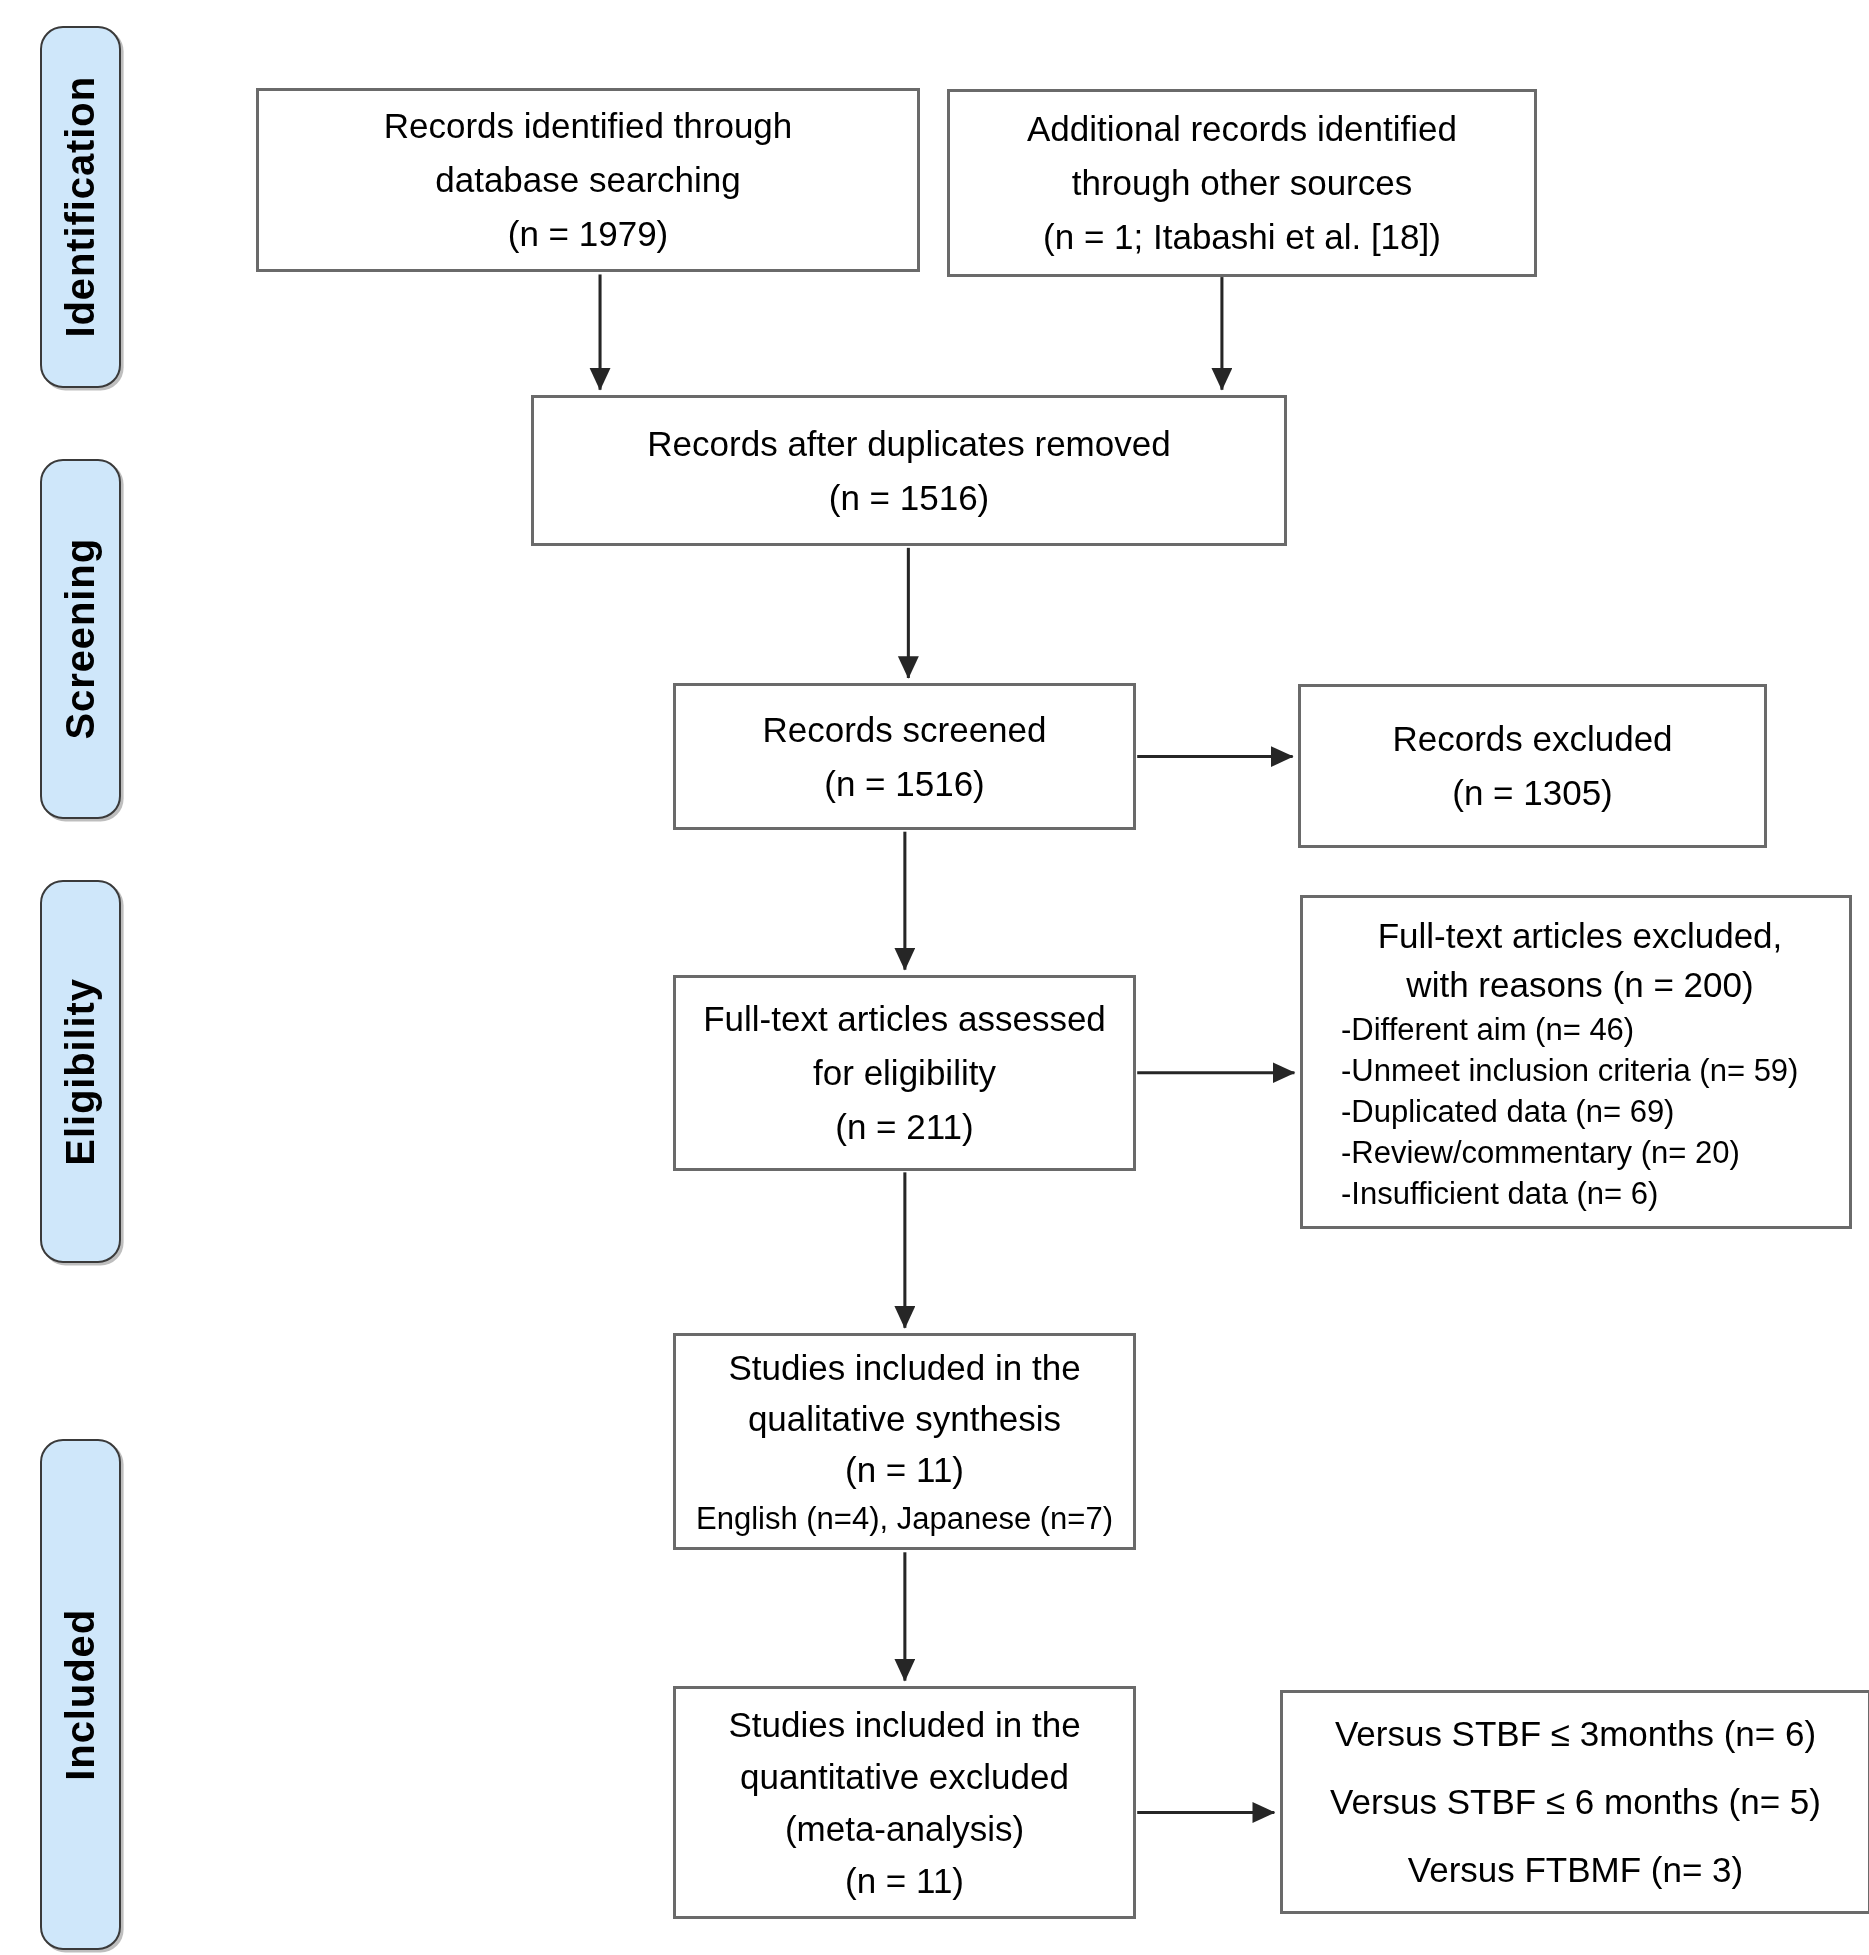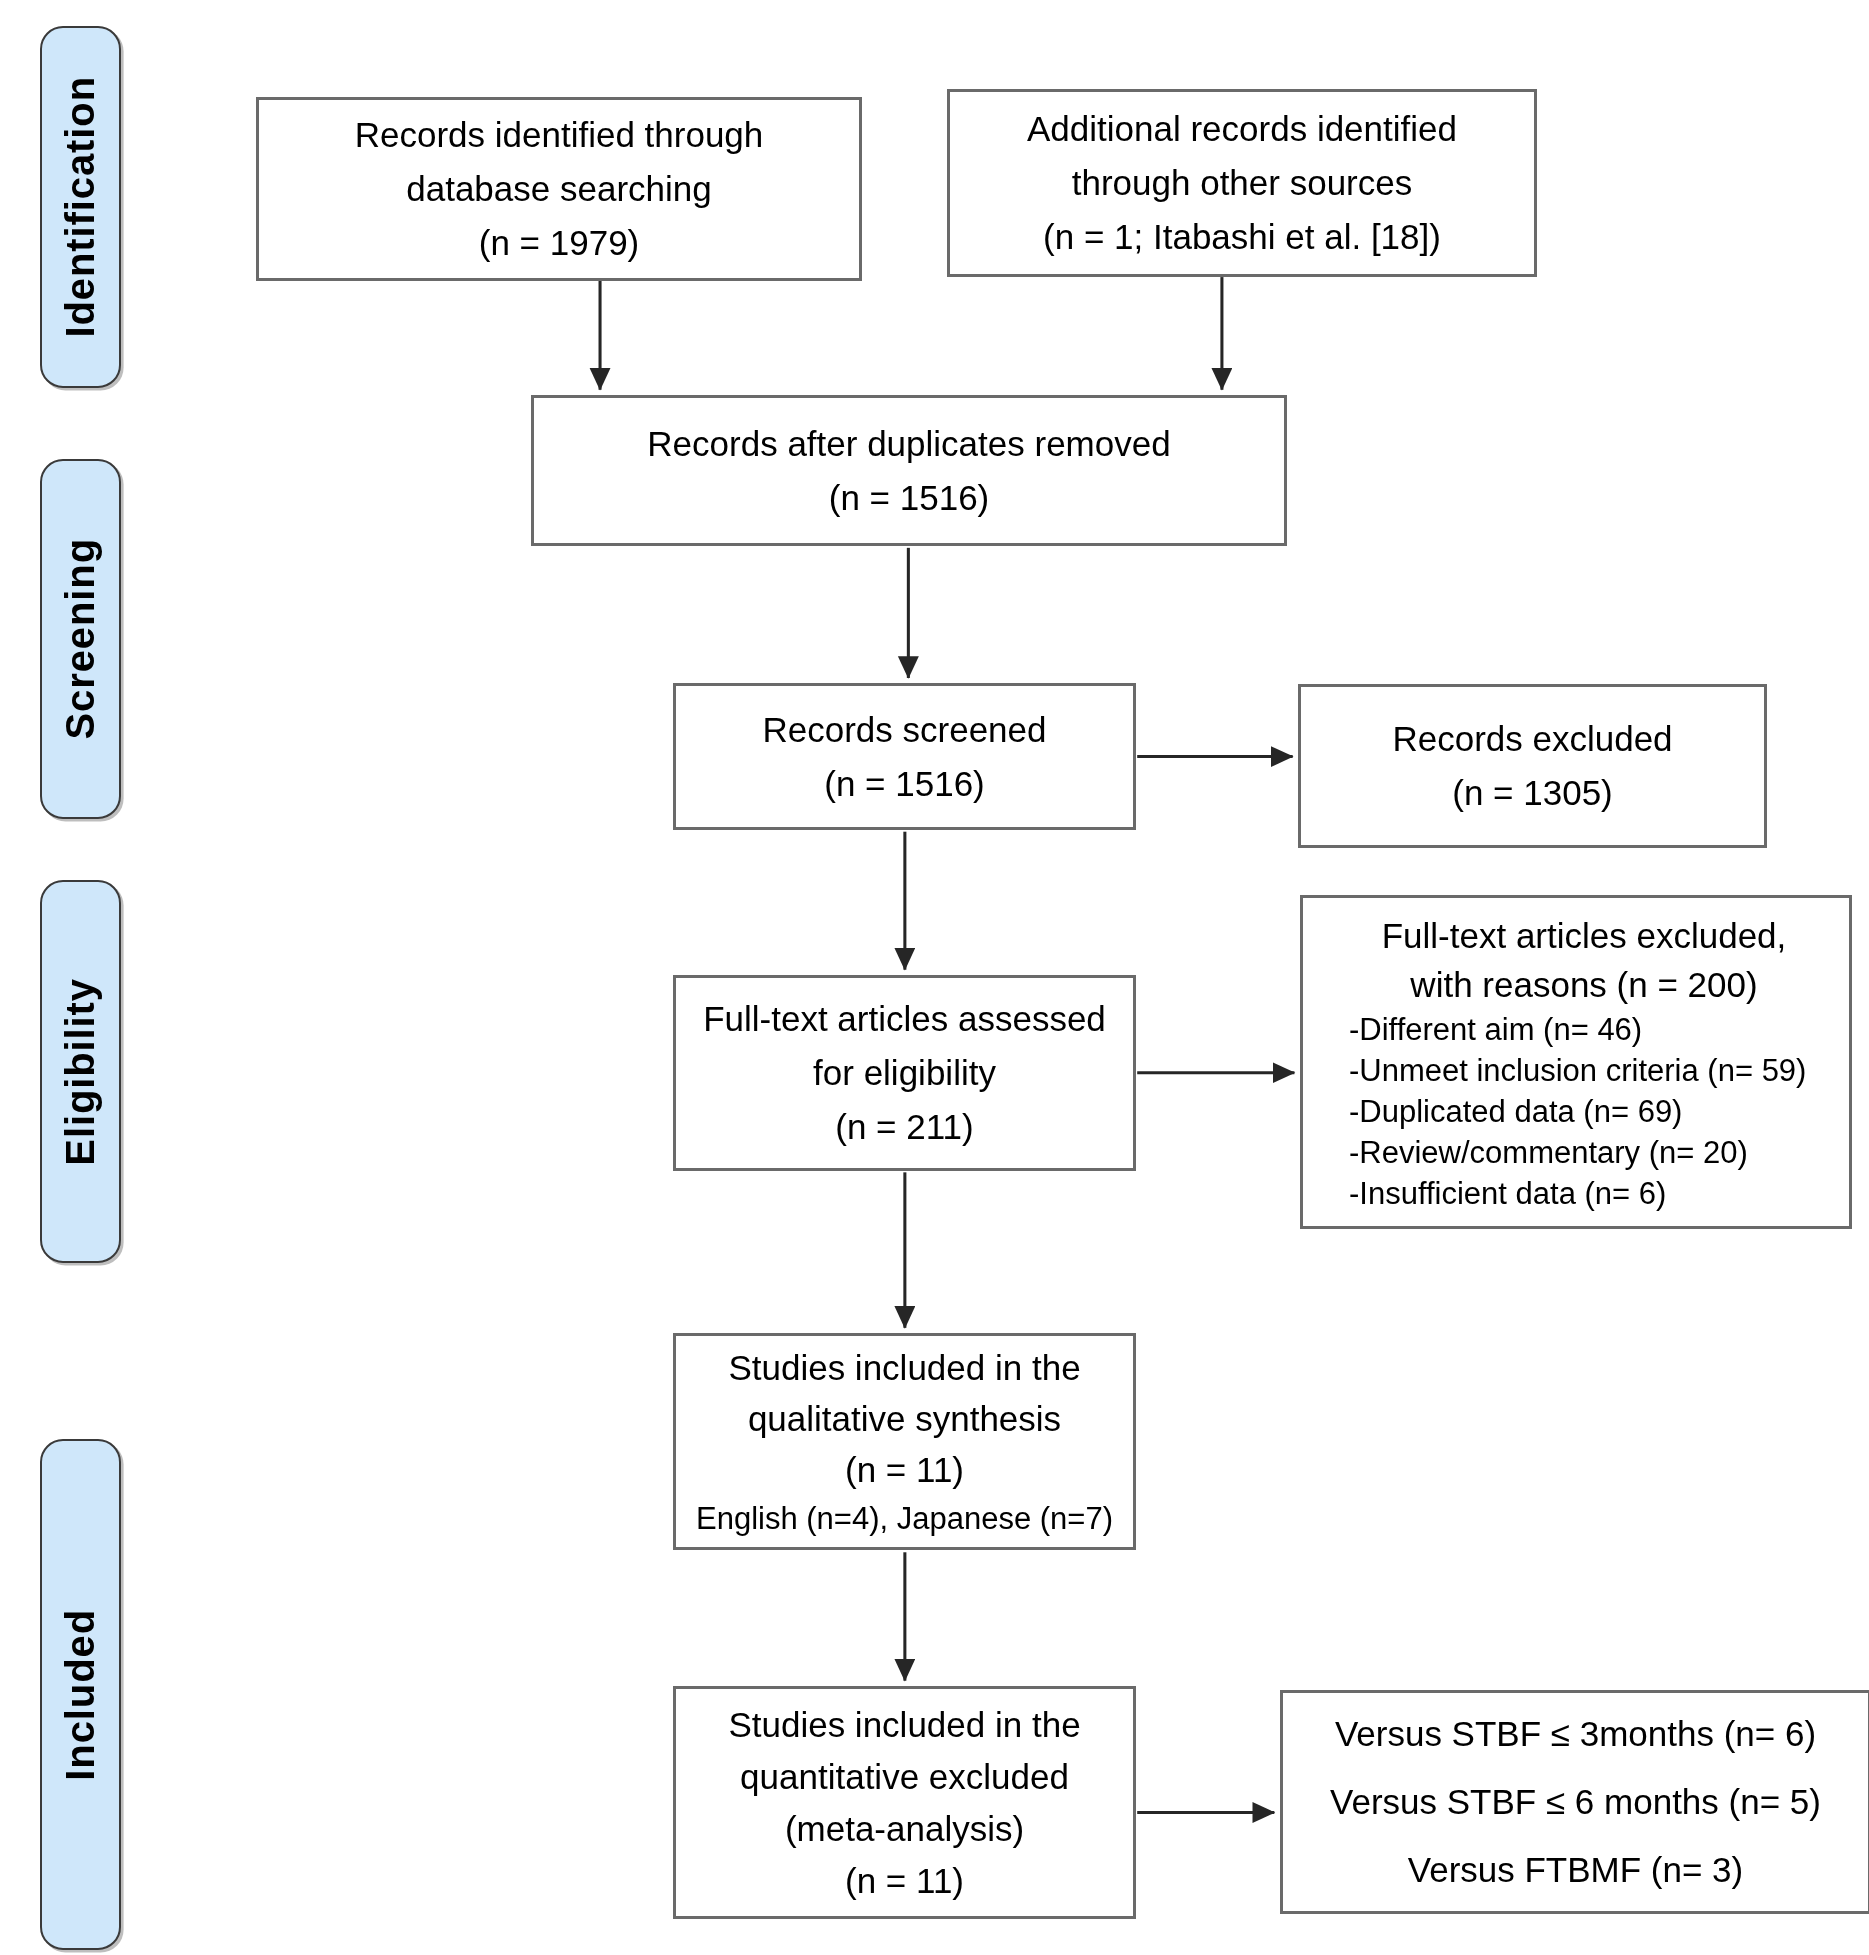--- a/index.html
+++ b/index.html
@@ -41,21 +41,21 @@
     position:absolute;
     background:var(--box-fill);
     border:3.5px solid var(--box-border);
     box-sizing:border-box;
     display:flex;flex-direction:column;
     align-items:center;justify-content:center;
     text-align:center;
   }
   .line{font-size:35px;line-height:54px;white-space:nowrap;}
   .line.small{font-size:31px;line-height:47px;}
-  .box.reasons{justify-content:center;align-items:stretch;padding:7px 0 7px 16px;}
+  .box.reasons{justify-content:center;align-items:stretch;padding:7px 0 7px 8px;}
   .box.reasons .title{font-size:35px;line-height:49px;text-align:center;white-space:nowrap;}
   .box.reasons .item{font-size:31px;line-height:41px;text-align:left;padding-left:30px;white-space:nowrap;}
   .box.wide-space .line{line-height:68px;}
   .box.q9 .line{line-height:52px;}
   svg.arrows{position:absolute;left:0;top:0;pointer-events:none;}
 </style>
 </head>
 <body>
 
 <div class="canvas">
@@ -83,21 +83,21 @@
     <line x1="1399" y1="317" x2="1399" y2="446" stroke="#262626" stroke-width="3.5" marker-end="url(#ah)"></line>
     <line x1="1040" y1="627" x2="1040" y2="776" stroke="#262626" stroke-width="3.5" marker-end="url(#ah)"></line>
     <line x1="1302" y1="866" x2="1480" y2="866" stroke="#262626" stroke-width="3.5" marker-end="url(#ah)"></line>
     <line x1="1036" y1="952" x2="1036" y2="1110" stroke="#262626" stroke-width="3.5" marker-end="url(#ah)"></line>
     <line x1="1302" y1="1228" x2="1482" y2="1228" stroke="#262626" stroke-width="3.5" marker-end="url(#ah)"></line>
     <line x1="1036" y1="1342" x2="1036" y2="1520" stroke="#262626" stroke-width="3.5" marker-end="url(#ah)"></line>
     <line x1="1036" y1="1777" x2="1036" y2="1924" stroke="#262626" stroke-width="3.5" marker-end="url(#ah)"></line>
     <line x1="1302" y1="2075" x2="1459" y2="2075" stroke="#262626" stroke-width="3.5" marker-end="url(#ah)"></line>
   </svg>
 
-  <div class="box" style="left:256px;top:97px;width:606px;height:184px">
+  <div class="box" style="left:256px;top:88px;width:664px;height:184px">
     <div class="line">Records identified through</div>
     <div class="line">database searching</div>
     <div class="line">(n = 1979)</div>
   </div>
 
   <div class="box" style="left:947px;top:89px;width:590px;height:188px">
     <div class="line">Additional records identified</div>
     <div class="line">through other sources</div>
     <div class="line">(n = 1; Itabashi et al. [18])</div>
   </div>

